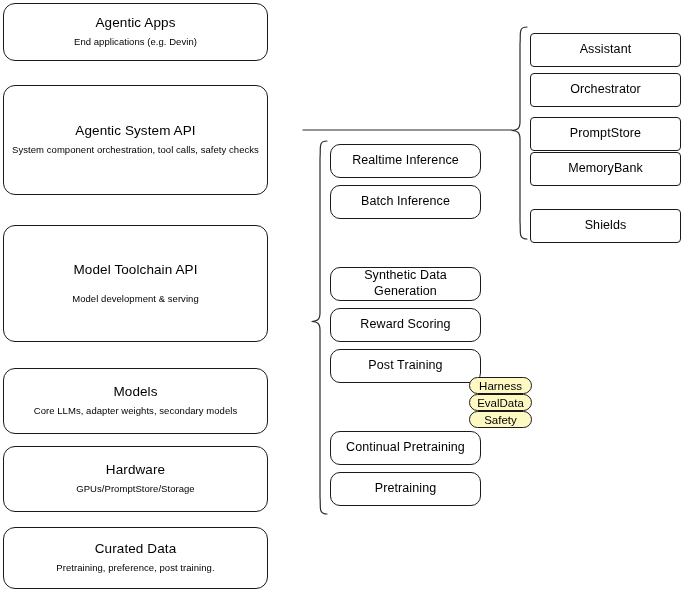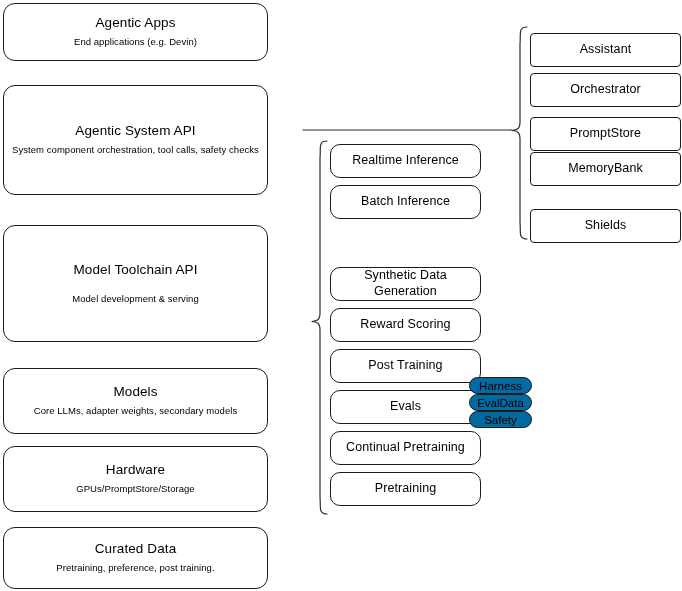--- a/index.html
+++ b/index.html
@@ -66,21 +66,21 @@
     border-radius: 4px;
   }
   .right-box .title { font-size: 12.5px; }
 
   
   .pill {
     position: absolute;
     box-sizing: border-box;
     border: 1.3px solid #1a1a1a;
     border-radius: 11px;
-    background: #0369a1;
+    background: #fef9c3;
     height: 17px;
     width: 63px;
     left: 469px;
     display: flex;
     align-items: center;
     justify-content: center;
     font-size: 11.5px;
     color: #000;
     z-index: 5;
   }
@@ -167,23 +167,20 @@
   </div>
   <div class="box mid-box" style="top:267px;">
     <div class="title">Synthetic Data Generation</div>
   </div>
   <div class="box mid-box" style="top:308px;">
     <div class="title">Reward Scoring</div>
   </div>
   <div class="box mid-box" style="top:349px;">
     <div class="title">Post Training</div>
   </div>
-  <div class="box mid-box" style="top:390px;">
-    <div class="title">Evals</div>
-  </div>
   <div class="box mid-box" style="top:431px;">
     <div class="title">Continual Pretraining</div>
   </div>
   <div class="box mid-box" style="top:472px;">
     <div class="title">Pretraining</div>
   </div>
 
   <div class="pill" style="top:377px;">
     <span>Harness</span>
   </div>

